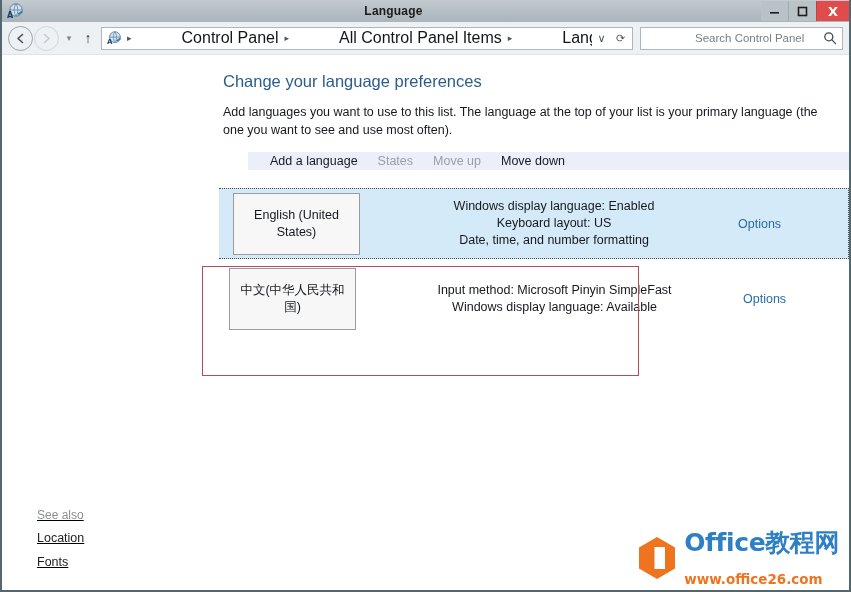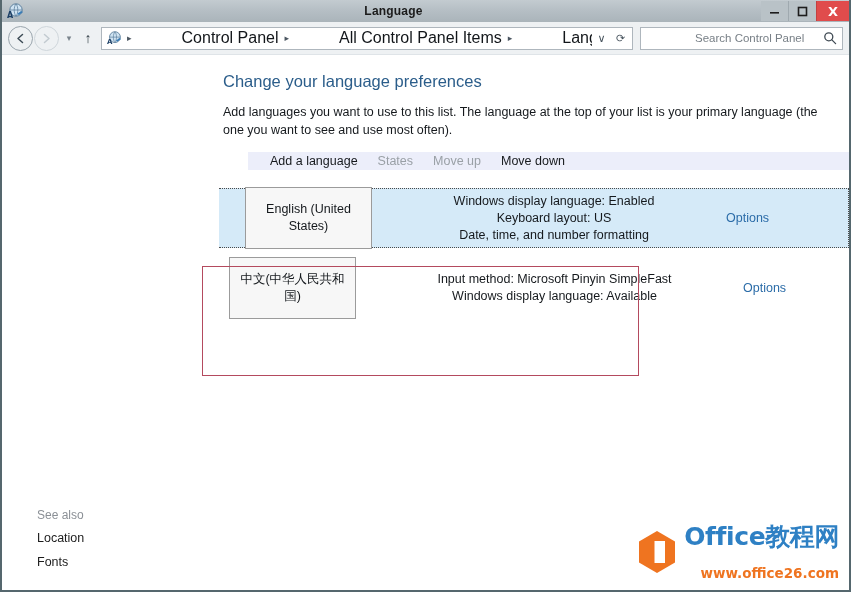--- a/index.html
+++ b/index.html
@@ -210,20 +210,21 @@
     padding: 3px 0 3px 35px;
     line-height: 18px;
   }
   .side-link.home { padding-bottom: 14px; }
   .side-wrap { padding-right: 12px; }
 
   .seealso {
     position: absolute;
     left: 0; right: 0;
     bottom: 16px;
+    text-decoration: underline;
   }
   .seealso-title {
     font-size: 12px;
     color: #8b9096;
     padding: 3px 0 4px 35px;
   }
 
   .main {
     flex: 1;
     position: relative;
@@ -272,22 +273,22 @@
     position: relative;
     display: flex;
     align-items: center;
     box-sizing: border-box;
     padding: 10px 0;
   }
   .langrow.selected {
     background: #d5eaf8;
     border: 1px dotted #4a4a4a;
     border-left: none;
-    height: 60px;
-    padding: 16px;
+    height: 71px;
+    padding: 4px;
   }
   .langrow.second {
     height: 80px;
     padding: 0;
     gap: 33px;
   }
   .lang-tile {
     width: 127px;
     height: 62px;
     flex: none;
@@ -336,24 +337,23 @@
     height: 110px;
     border: 1.5px solid #b44a5e;
     box-sizing: border-box;
     pointer-events: none;
   }
 
   
   .watermark {
     position: absolute;
     right: 10px;
-    bottom: 10px;
-    display: flex;
-    align-items: center;
-    text-align: right;
+    bottom: 4px;
+    display: flex;
+    align-items: center;
   }
   .wm-hex {
     width: 40px; height: 44px;
     flex: none;
     margin-right: 7px;
   }
   .wm-text { line-height: 1; }
   .wm-title {
     font-size: 25px;
     font-weight: 700;

